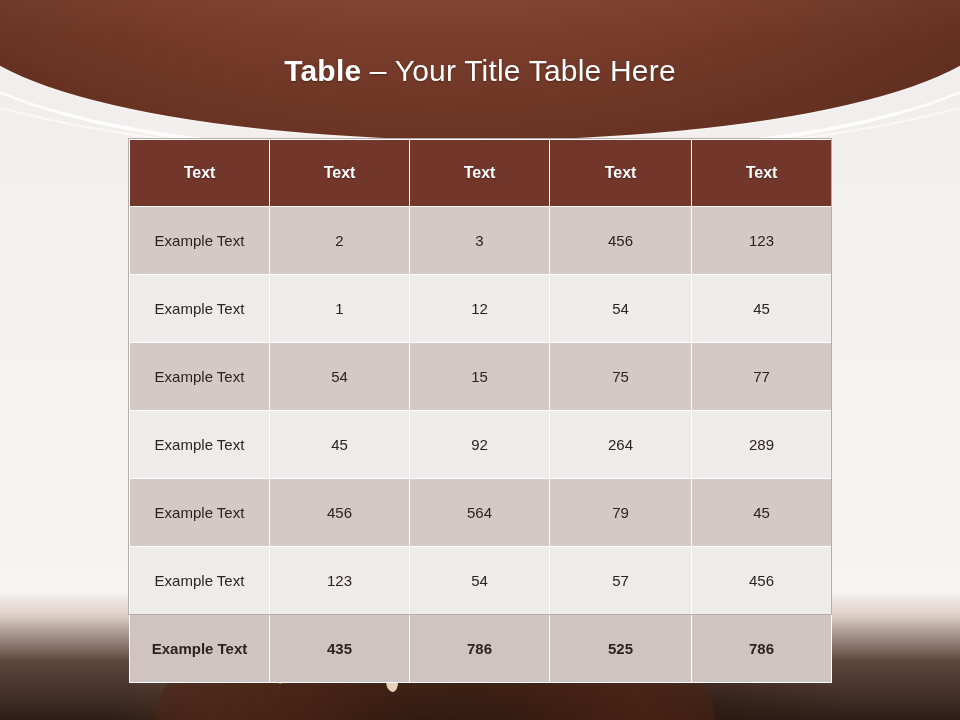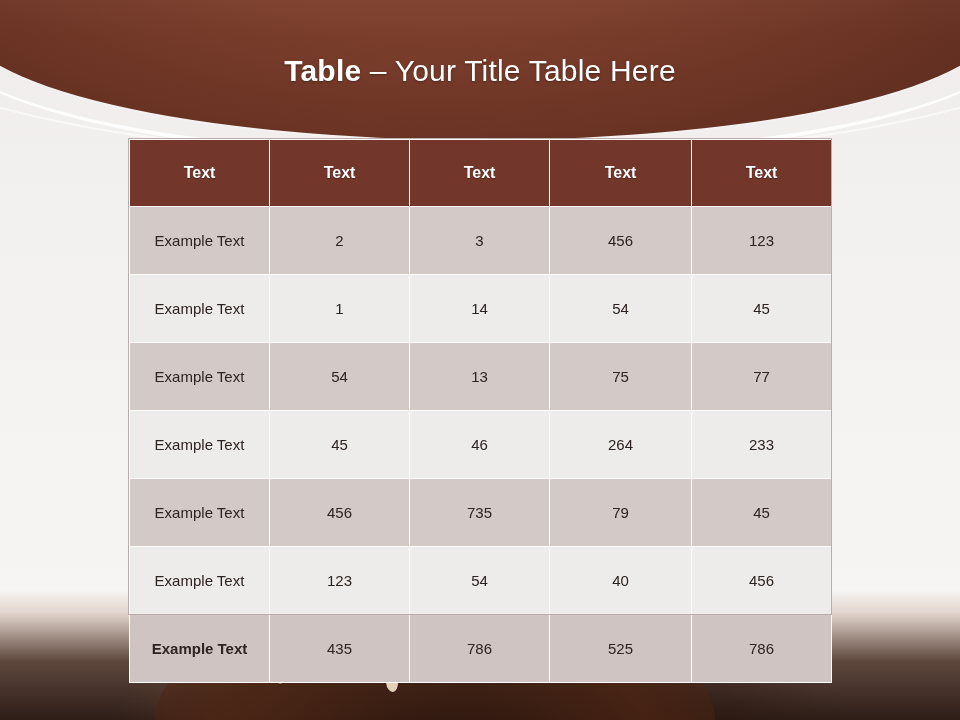--- a/index.html
+++ b/index.html
@@ -159,21 +159,21 @@
     
   }
   col.c0 { width: 140px; }
   col.c1 { width: 140px; }
   col.c2 { width: 140px; }
   col.c3 { width: 142px; }
   col.c4 { width: 140px; }
 
   tr.band-a td { background: #d3c9c6; }
   tr.band-b td { background: #eeeceb; }
-  tr.total td  { background: #cfc4c1; font-weight: normal; }
+  tr.total td  { background: #cfc4c1; font-weight: bold; }
 
   td.label {
     text-align: left;
     padding-left: 16px;
     font-size: 14px;
     color: #3a2d29;
   }
   tr.total td.label { font-weight: bold; }
 
   .table-outline {
@@ -240,50 +240,50 @@
         <tr class="band-a">
           <td class="label">Example Text</td>
           <td>2</td>
           <td>3</td>
           <td>456</td>
           <td>123</td>
         </tr>
         <tr class="band-b">
           <td class="label">Example Text</td>
           <td>1</td>
-          <td>14</td>
+          <td>12</td>
           <td>54</td>
           <td>45</td>
         </tr>
         <tr class="band-a">
           <td class="label">Example Text</td>
           <td>54</td>
-          <td>13</td>
+          <td>15</td>
           <td>75</td>
           <td>77</td>
         </tr>
         <tr class="band-b">
           <td class="label">Example Text</td>
           <td>45</td>
-          <td>46</td>
+          <td>92</td>
           <td>264</td>
-          <td>233</td>
+          <td>289</td>
         </tr>
         <tr class="band-a">
           <td class="label">Example Text</td>
           <td>456</td>
-          <td>735</td>
+          <td>564</td>
           <td>79</td>
           <td>45</td>
         </tr>
         <tr class="band-b">
           <td class="label">Example Text</td>
           <td>123</td>
           <td>54</td>
-          <td>40</td>
+          <td>57</td>
           <td>456</td>
         </tr>
         <tr class="total">
           <td class="label">Example Text</td>
           <td>435</td>
           <td>786</td>
           <td>525</td>
           <td>786</td>
         </tr>
       </tbody>

